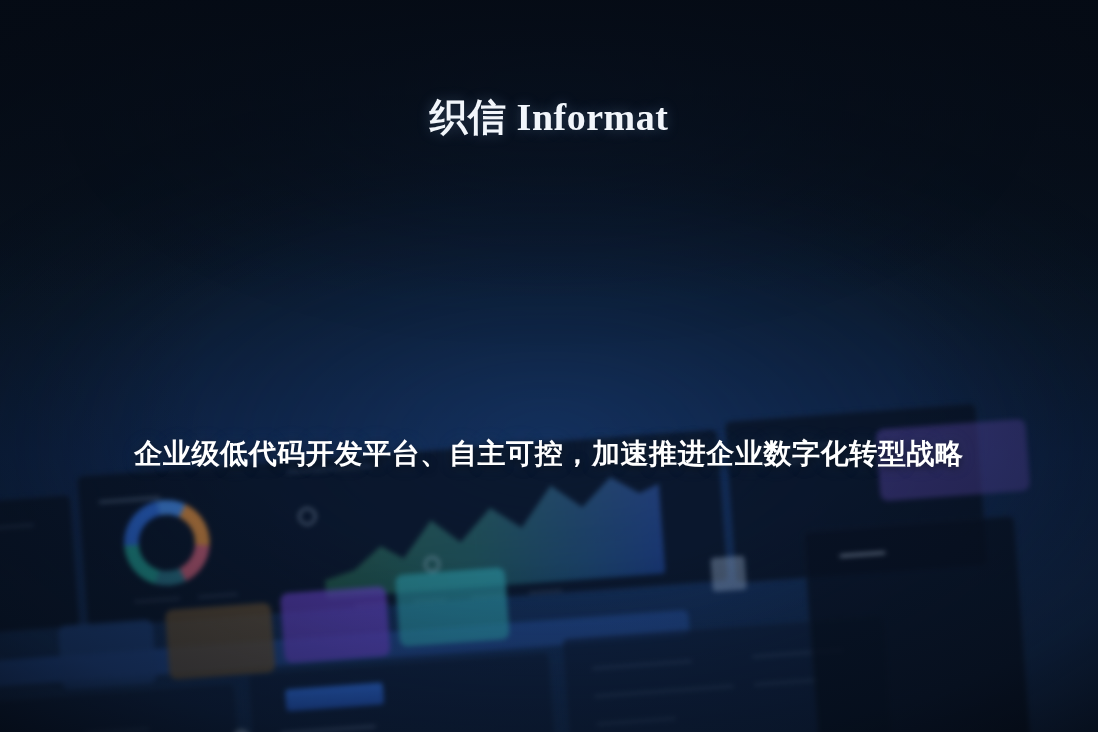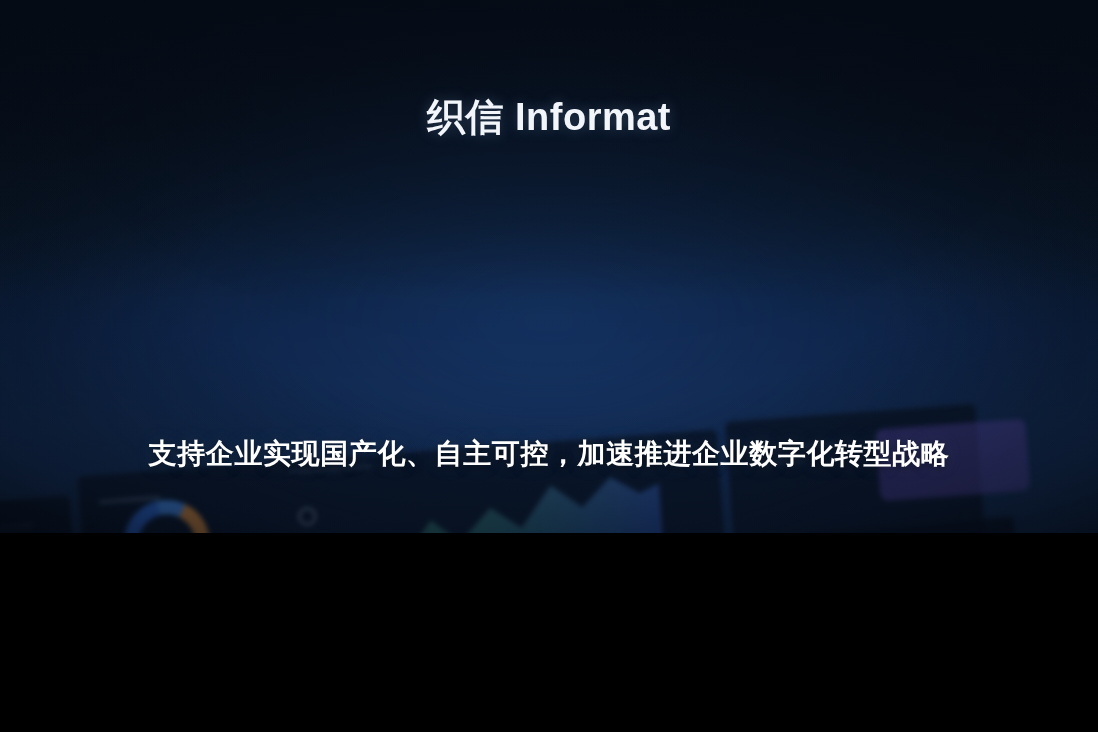--- a/index.html
+++ b/index.html
@@ -3,23 +3,23 @@
 <meta charset="utf-8">
 <style>
   html, body {
     margin: 0;
     padding: 0;
     background: #000;
   }
   #stage {
     position: relative;
     width: 1098px;
-    height: 533px;
+    height: 732px;
     overflow: hidden;
-    font-family: Liberation Sans, sans-serif;
+    font-family: Liberation Serif, serif;
     background: #a16207;
   }
 
   
   .bg-base {
     position: absolute;
     inset: 0;
     background:
       linear-gradient(180deg,
         #081120 0%,
@@ -286,16 +286,16 @@
     <div class="line bright" style="left:935px; top:146px; width:46px;"></div>
   </div>
 
   <div class="vignette"></div>
   <div class="top-dim"></div>
 
   <div class="content">
     <div class="logo">织信 Informat</div>
 
 
-    <p class="hero-sub">支持企业实现国产化、自主可控，加速推进企业数字化转型战略</p>
+    <p class="hero-sub">企业级低代码开发平台、自主可控，加速推进企业数字化转型战略</p>
   </div>
 
 </div>
 
 </body></html>

